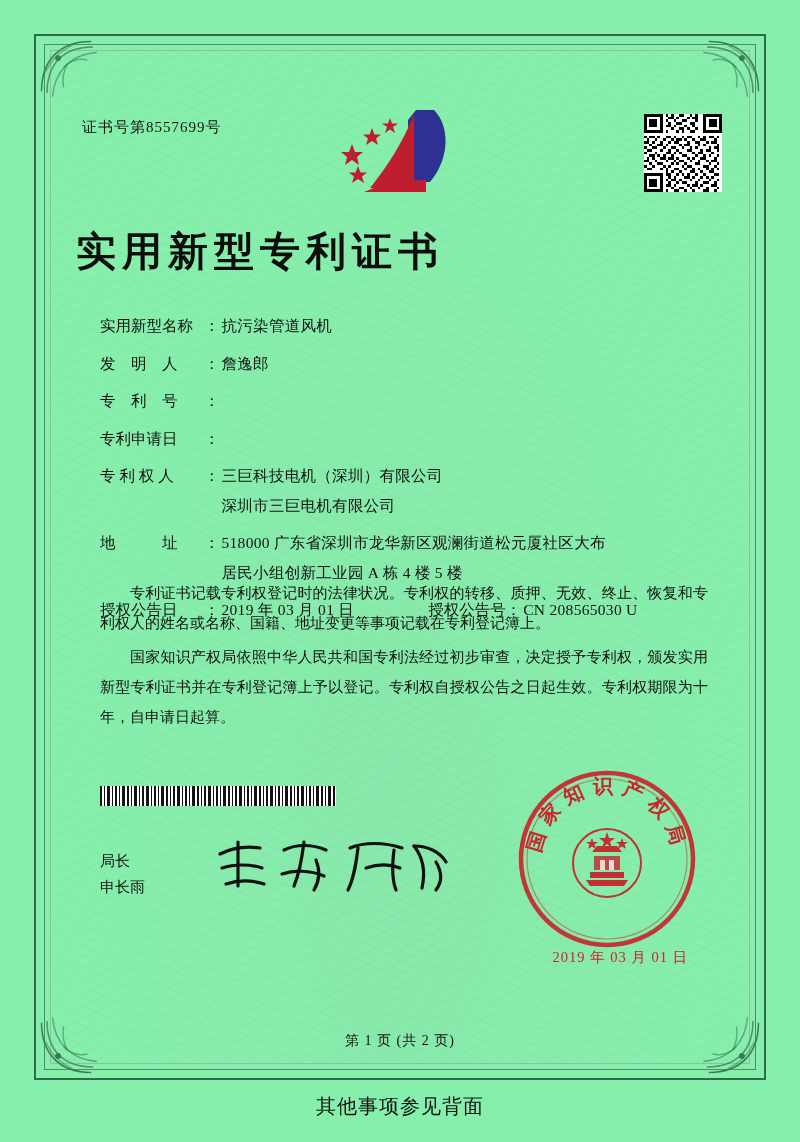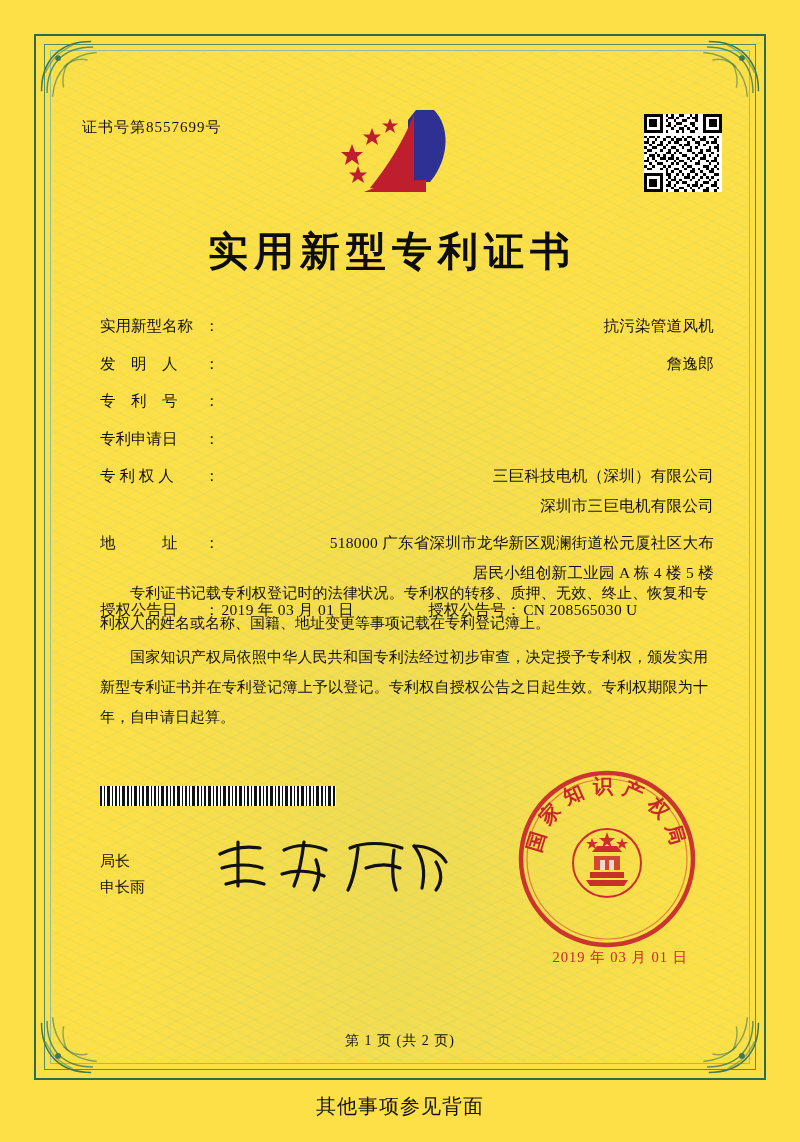--- a/index.html
+++ b/index.html
@@ -11,21 +11,21 @@
     width: 800px;
     height: 1142px;
     font-family: "Liberation Serif", serif;
     position: relative;
     overflow: hidden;
   }
 
   .page {
     position: absolute;
     inset: 0;
-    background: #fde047;
+    background: #86efac;
   }
 
   
   .frame-outer {
     position: absolute;
     left: 34px;
     top: 34px;
     right: 34px;
     bottom: 62px;
     border: 2px solid #2f6b4a;
@@ -111,21 +111,20 @@
     top: 18px;
     width: 78px;
     height: 78px;
   }
   .qr svg { width: 100%; height: 100%; display: block; }
 
   .title {
     position: absolute;
     left: 0; right: 16px;
     top: 128px;
-    text-align: center;
     font-size: 40px;
     font-weight: bold;
     letter-spacing: 6px;
     color: #0d0d0d;
     font-family: "DejaVu Serif", "Liberation Serif", serif;
   }
 
   .fields {
     position: absolute;
     left: 24px;
@@ -143,21 +142,20 @@
   .lbl {
     width: 104px;
     flex: 0 0 104px;
     letter-spacing: 0px;
     white-space: nowrap;
   }
   .colon { margin: 0 2px 0 0; }
   .val {
     flex: 1;
     letter-spacing: 0.3px;
-    text-align: right;
   }
   .val .line2 { display: block; margin-top: 14px; }
 
   .row.two-col .val { flex: 0 0 auto; }
   .pub-no-lbl {
     margin-left: 74px;
     white-space: nowrap;
   }
 
   

